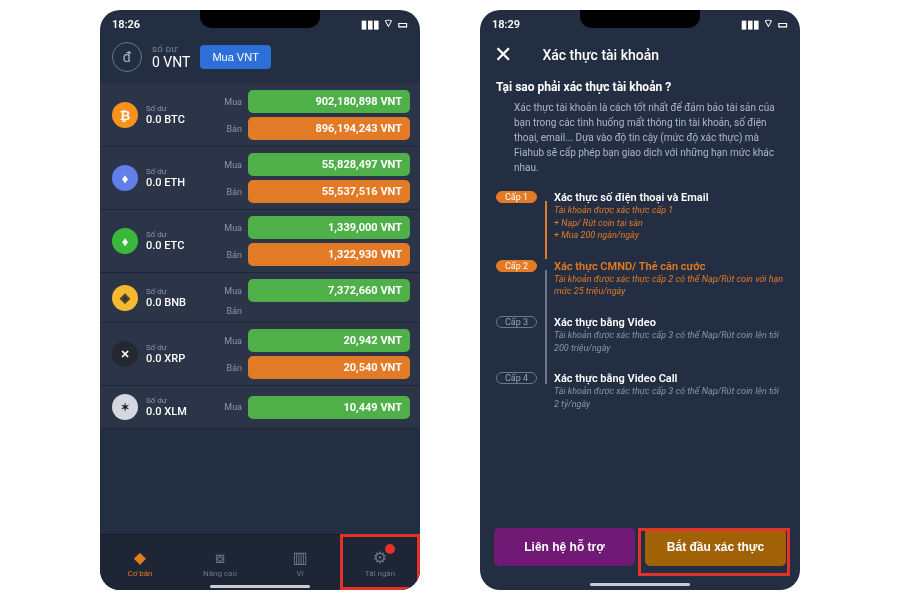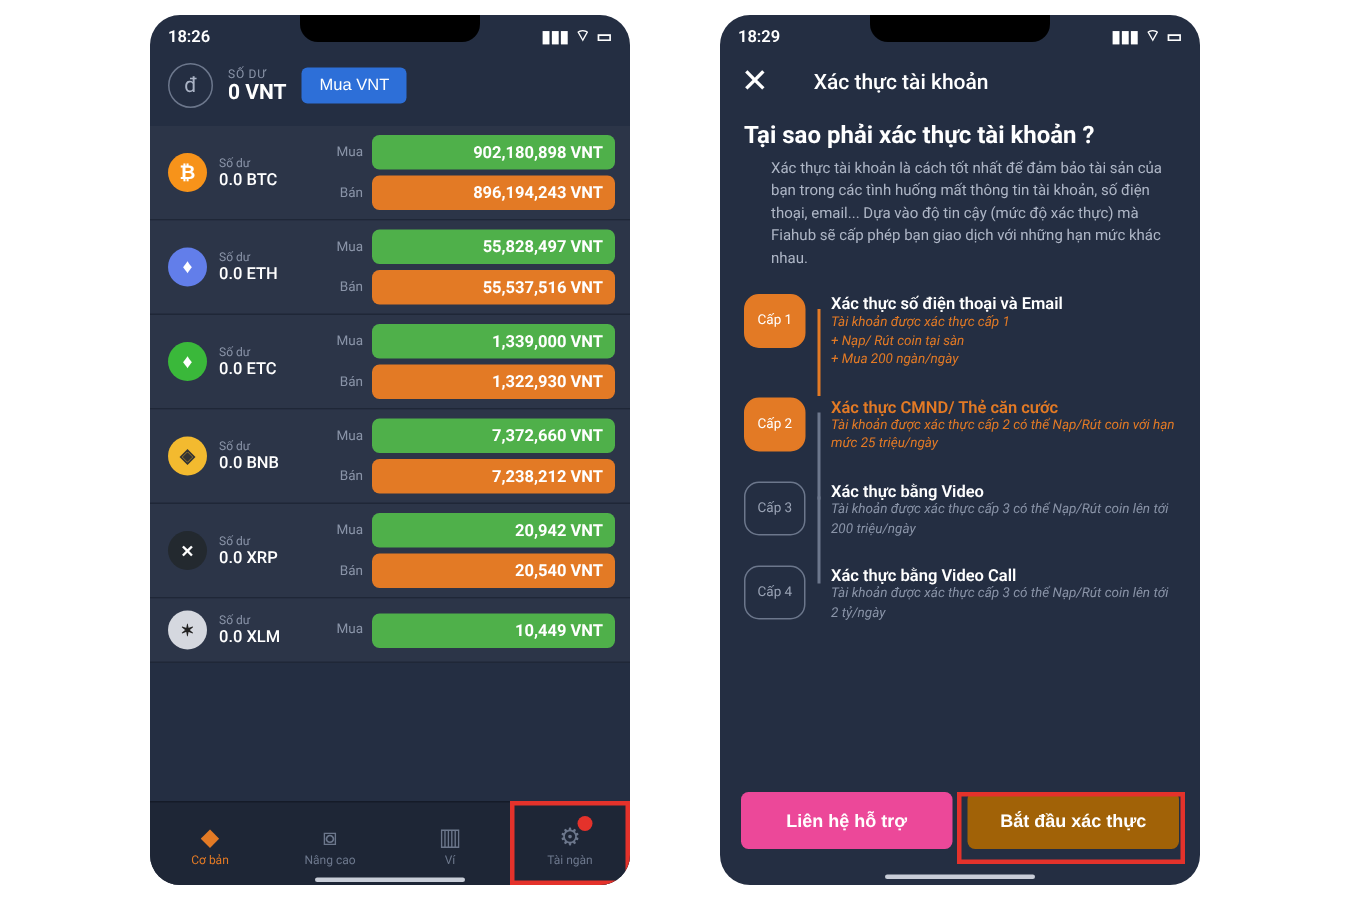--- a/index.html
+++ b/index.html
@@ -62,21 +62,21 @@
     padding: 8px 12px 12px 12px;
   }
   .dong-circle {
     width: 30px; height: 30px;
     border: 1.5px solid #6c778c;
     border-radius: 50%;
     display: flex; align-items: center; justify-content: center;
     font-size: 14px; color: #aab3c5;
   }
   .bal-label { font-size: 8px; color: #8a94a8; letter-spacing: 0.5px; }
-  .bal-value { font-size: 14px; font-weight: 700; color: #fff; }
+  .bal-value { font-size: 14px; font-weight: 400; color: #fff; }
   .btn-blue {
     background: #2d6fd8;
     color: #fff;
     border: none;
     border-radius: 4px;
     padding: 6px 12px;
     font-size: 11px;
     font-weight: 500;
     cursor: pointer;
   }
@@ -185,30 +185,30 @@
     cursor: pointer;
     line-height: 1;
   }
   .s2-title { font-size: 14px; font-weight: 500; color: #fff; }
   .s2-body {
     flex: 1;
     padding: 0 16px 0 16px;
     font-size: 10px;
     overflow: hidden;
   }
-  .q { font-size: 16px; font-weight: 700; color: #fff; margin-bottom: 6px; }
+  .q { font-size: 12px; font-weight: 700; color: #fff; margin-bottom: 6px; }
   .expl { font-size: 10px; color: #aeb6c6; line-height: 1.5; margin-bottom: 16px; margin-left: 18px; }
   .levels { position: relative; padding-left: 46px; }
   .level { display: flex; gap: 12px; margin-bottom: 18px; position: relative; }
   .level-badge {
     position: absolute;
     left: -46px;
     top: 0;
     font-size: 9px;
-    padding: 12px 8px;
+    padding: 0 8px;
     border-radius: 10px;
     border: 1px solid #e37a25;
     color: #e37a25;
   }
   .level-badge.filled { background: #e37a25; color: #fff; border-color: #e37a25; }
   .level-badge.grey { border-color: #6c778c; color: #9aa3b5; }
   .dot {
     width: 8px; height: 8px; border-radius: 50%;
     flex-shrink: 0;
     margin-top: 3px;
@@ -240,21 +240,21 @@
   .btn-big {
     flex: 1;
     border: none;
     border-radius: 5px;
     color: #fff;
     font-size: 12px;
     font-weight: 600;
     padding: 12px 0;
     cursor: pointer;
   }
-  .btn-blue2 { background: #ec4899; }
+  .btn-blue2 { background: #701a75; }
   .btn-orange{ background: #a16207; }
   
   .ic-btc { background: #f7931a; color:#fff; }
   .ic-eth { background: #627eea; color:#fff; }
   .ic-etc { background: #3ab83a; color:#fff; }
   .ic-bnb { background: #f3ba2f; color:#333; }
   .ic-xrp { background: #23292f; color:#fff; font-size:11px; }
   .ic-xlm { background: #d5d8df; color:#222; font-size:11px; }
 </style>
 </head>
@@ -350,21 +350,20 @@
       </div>
     </div>
     <div class="coin-right">
       <div class="price-row">
         <span class="price-lbl">Mua</span>
         <span class="price-pill green">7,372,660 VNT</span>
       </div>
 
       <div class="price-row">
         <span class="price-lbl">Bán</span>
-        <span class="price-pill orange">7,238,212 VNT</span>
       </div>
     </div>
       </div>
       <div class="coin-row">
     <div class="coin-left">
       <div class="coin-icon ic-xrp">✕</div>
       <div>
         <div class="coin-name">Số dư</div>
         <div class="coin-bal">0.0 XRP</div>
       </div>

